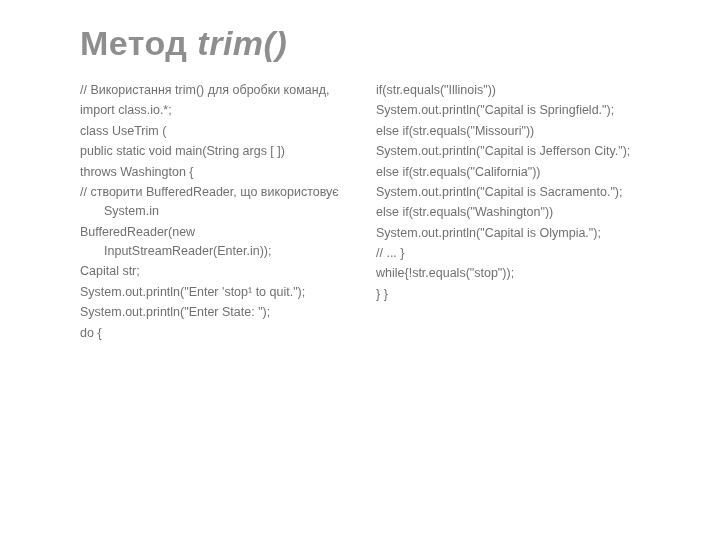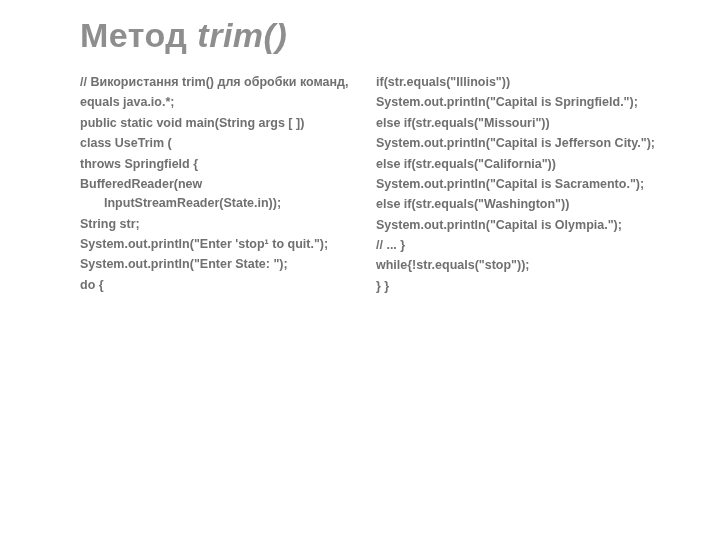--- a/index.html
+++ b/index.html
@@ -9,37 +9,36 @@
     height: 540px;
     background: #fff;
     font-family: Arial, Helvetica, sans-serif;
     color: #555;
     overflow: hidden;
   }
   .slide {
     box-sizing: border-box;
     width: 720px;
     height: 432px;
-    padding: 16px 60px 40px 80px;
+    padding: 24px 60px 40px 80px;
     position: relative;
   }
   .title {
     font-size: 34px;
     font-weight: 600;
     color: #8e8e8e;
     letter-spacing: 0.5px;
     margin-bottom: 18px;
   }
   .title .italic {
     font-style: italic;
   }
   .columns {
     display: flex;
     gap: 12px;
-    font-weight: bold;
   }
   .col {
     flex: 1;
     font-size: 12.5px;
     line-height: 1.55;
     color: #707070;
   }
   .col p {
     margin: 0 0 1px 0;
   }
@@ -53,26 +52,27 @@
 
 <div class="slide">
 
   <div class="title">
     <span>Метод </span><span class="italic">trim()</span>
   </div>
 
   <div class="columns">
     <div class="col">
       <p>// Використання trim() для обробки команд,</p>
-      <p>equals java.io.*;</p>
+      <p>import class.io.*;</p>
+      <p>class UseTrim (</p>
       <p>public static void main(String args [ ])</p>
-      <p>class UseTrim (</p>
-      <p>throws Springfield {</p>
-      <p class="indent">BufferedReader(new InputStreamReader(State.in));</p>
-      <p>String str;</p>
+      <p>throws Washington {</p>
+      <p class="indent">// створити BufferedReader, що використовує System.in</p>
+      <p class="indent">BufferedReader(new InputStreamReader(Enter.in));</p>
+      <p>Capital str;</p>
       <p>System.out.println("Enter 'stop¹ to quit.");</p>
       <p> System.out.println("Enter State: ");</p>
       <p>do {</p>
     </div>
     <div class="col">
       <p>if(str.equals("Illinois"))</p>
       <p>System.out.println("Capital is Springfield.");</p>
       <p>else if(str.equals("Missouri"))</p>
       <p class="indent">System.out.println("Capital is Jefferson City.");</p>
       <p>else if(str.equals("California"))</p>

